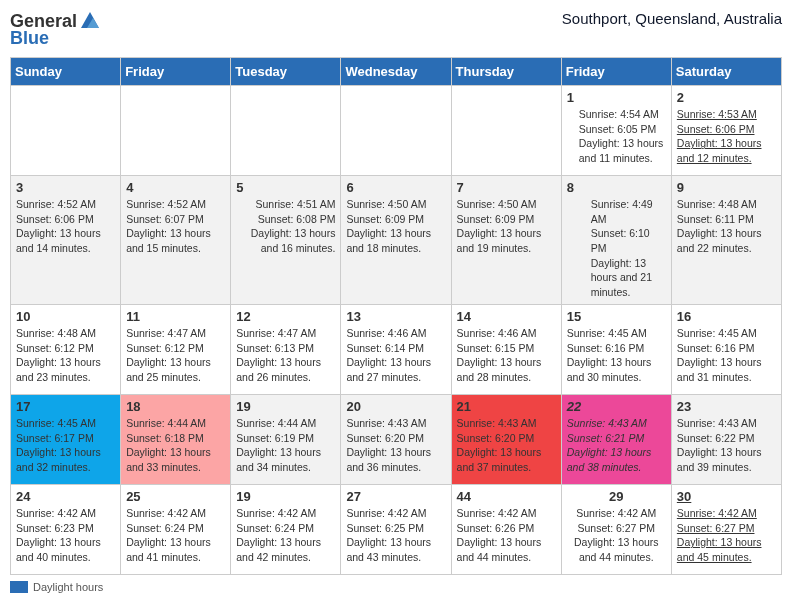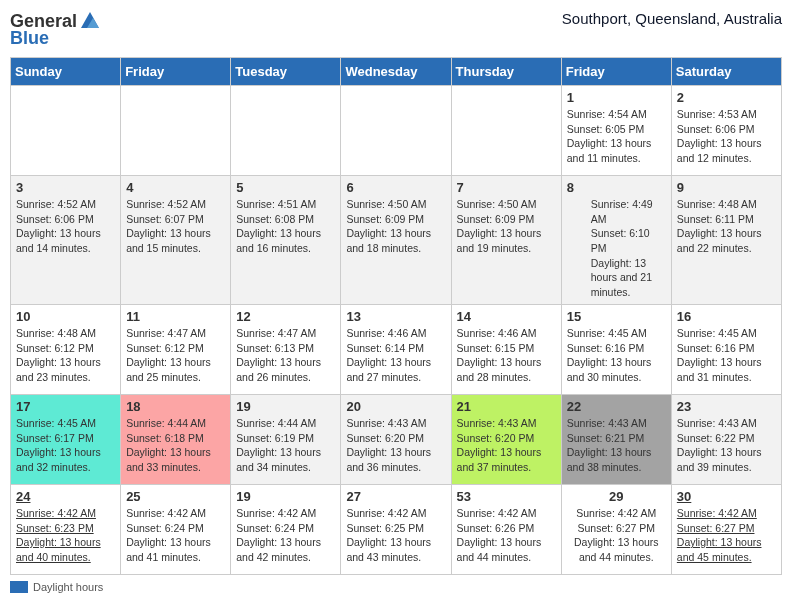--- a/index.html
+++ b/index.html
@@ -57,47 +57,47 @@
   </thead>
   <tbody id="calendar-body">
   <tr>
         <td class="empty" style="background-color: rgb(255, 255, 255);"></td>
         <td class="empty" style="background-color: rgb(255, 255, 255);"></td>
         <td class="empty" style="background-color: rgb(255, 255, 255);"></td>
         <td class="empty" style="background-color: rgb(255, 255, 255);"></td>
         <td class="empty" style="background-color: rgb(255, 255, 255);"></td>
         <td class="day" style="background-color: rgb(255, 255, 255);">
           <span class="day-num">1</span>
-          <div class="day-info" style="white-space: pre-line;">Sunrise: 4:54 AM
+          <div class="day-info" style="white-space: pre-line; margin-left: 12px;">Sunrise: 4:54 AM
 Sunset: 6:05 PM
 Daylight: 13 hours and 11 minutes.</div>
         </td>
         <td class="day" style="background-color: rgb(255, 255, 255);">
           <span class="day-num">2</span>
-          <div class="day-info" style="white-space: pre-line;">Sunrise: 4:53 AM
+          <div class="day-info" style="white-space: pre-line; text-decoration: underline;">Sunrise: 4:53 AM
 Sunset: 6:06 PM
 Daylight: 13 hours and 12 minutes.</div>
         </td>
       </tr>
       <tr>
         <td class="day" style="background-color: rgb(242, 242, 242);">
           <span class="day-num">3</span>
           <div class="day-info" style="white-space: pre-line;">Sunrise: 4:52 AM
 Sunset: 6:06 PM
 Daylight: 13 hours and 14 minutes.</div>
         </td>
         <td class="day" style="background-color: rgb(242, 242, 242);">
           <span class="day-num">4</span>
           <div class="day-info" style="white-space: pre-line;">Sunrise: 4:52 AM
 Sunset: 6:07 PM
 Daylight: 13 hours and 15 minutes.</div>
         </td>
         <td class="day" style="background-color: rgb(242, 242, 242);">
           <span class="day-num">5</span>
-          <div class="day-info" style="white-space: pre-line;">Sunrise: 4:51 AM
+          <div class="day-info" style="white-space: pre-line; text-align: right;">Sunrise: 4:51 AM
 Sunset: 6:08 PM
 Daylight: 13 hours and 16 minutes.</div>
         </td>
         <td class="day" style="background-color: rgb(242, 242, 242);">
           <span class="day-num">6</span>
           <div class="day-info" style="white-space: pre-line;">Sunrise: 4:50 AM
 Sunset: 6:09 PM
 Daylight: 13 hours and 18 minutes.</div>
         </td>
         <td class="day" style="background-color: rgb(242, 242, 242);">
@@ -157,21 +157,21 @@
 Daylight: 13 hours and 30 minutes.</div>
         </td>
         <td class="day" style="background-color: rgb(255, 255, 255);">
           <span class="day-num">16</span>
           <div class="day-info" style="white-space: pre-line;">Sunrise: 4:45 AM
 Sunset: 6:16 PM
 Daylight: 13 hours and 31 minutes.</div>
         </td>
       </tr>
       <tr>
-        <td class="day" style="background-color: #5eead4; margin-left: 18px;">
+        <td class="day" style="background-color: #0ea5e9; margin-left: 18px;">
           <span class="day-num">17</span>
           <div class="day-info" style="white-space: pre-line;">Sunrise: 4:45 AM
 Sunset: 6:17 PM
 Daylight: 13 hours and 32 minutes.</div>
         </td>
         <td class="day" style="background-color: #fca5a5;">
           <span class="day-num">18</span>
           <div class="day-info" style="white-space: pre-line;">Sunrise: 4:44 AM
 Sunset: 6:18 PM
 Daylight: 13 hours and 33 minutes.</div>
@@ -181,41 +181,41 @@
           <div class="day-info" style="white-space: pre-line;">Sunrise: 4:44 AM
 Sunset: 6:19 PM
 Daylight: 13 hours and 34 minutes.</div>
         </td>
         <td class="day" style="background-color: rgb(242, 242, 242);">
           <span class="day-num">20</span>
           <div class="day-info" style="white-space: pre-line;">Sunrise: 4:43 AM
 Sunset: 6:20 PM
 Daylight: 13 hours and 36 minutes.</div>
         </td>
-        <td class="day" style="background-color: #bef264;">
+        <td class="day" style="background-color: #ef4444;">
           <span class="day-num">21</span>
           <div class="day-info" style="white-space: pre-line;">Sunrise: 4:43 AM
 Sunset: 6:20 PM
 Daylight: 13 hours and 37 minutes.</div>
         </td>
-        <td class="day" style="background-color: #a3a3a3;">
+        <td class="day" style="background-color: #ec4899; font-style: italic;">
           <span class="day-num">22</span>
           <div class="day-info" style="white-space: pre-line;">Sunrise: 4:43 AM
 Sunset: 6:21 PM
 Daylight: 13 hours and 38 minutes.</div>
         </td>
         <td class="day" style="background-color: rgb(242, 242, 242);">
           <span class="day-num">23</span>
           <div class="day-info" style="white-space: pre-line;">Sunrise: 4:43 AM
 Sunset: 6:22 PM
 Daylight: 13 hours and 39 minutes.</div>
         </td>
       </tr>
       <tr>
-        <td class="day" style="background-color: rgb(255, 255, 255); text-decoration: underline;">
+        <td class="day" style="background-color: rgb(255, 255, 255);">
           <span class="day-num">24</span>
           <div class="day-info" style="white-space: pre-line;">Sunrise: 4:42 AM
 Sunset: 6:23 PM
 Daylight: 13 hours and 40 minutes.</div>
         </td>
         <td class="day" style="background-color: rgb(255, 255, 255);">
           <span class="day-num">25</span>
           <div class="day-info" style="white-space: pre-line;">Sunrise: 4:42 AM
 Sunset: 6:24 PM
 Daylight: 13 hours and 41 minutes.</div>
@@ -226,21 +226,21 @@
 Sunset: 6:24 PM
 Daylight: 13 hours and 42 minutes.</div>
         </td>
         <td class="day" style="background-color: rgb(255, 255, 255);">
           <span class="day-num">27</span>
           <div class="day-info" style="white-space: pre-line;">Sunrise: 4:42 AM
 Sunset: 6:25 PM
 Daylight: 13 hours and 43 minutes.</div>
         </td>
         <td class="day" style="background-color: rgb(255, 255, 255);">
-          <span class="day-num">53</span>
+          <span class="day-num">44</span>
           <div class="day-info" style="white-space: pre-line;">Sunrise: 4:42 AM
 Sunset: 6:26 PM
 Daylight: 13 hours and 44 minutes.</div>
         </td>
         <td class="day" style="background-color: rgb(255, 255, 255); text-align: center;">
           <span class="day-num">29</span>
           <div class="day-info" style="white-space: pre-line;">Sunrise: 4:42 AM
 Sunset: 6:27 PM
 Daylight: 13 hours and 44 minutes.</div>
         </td>

